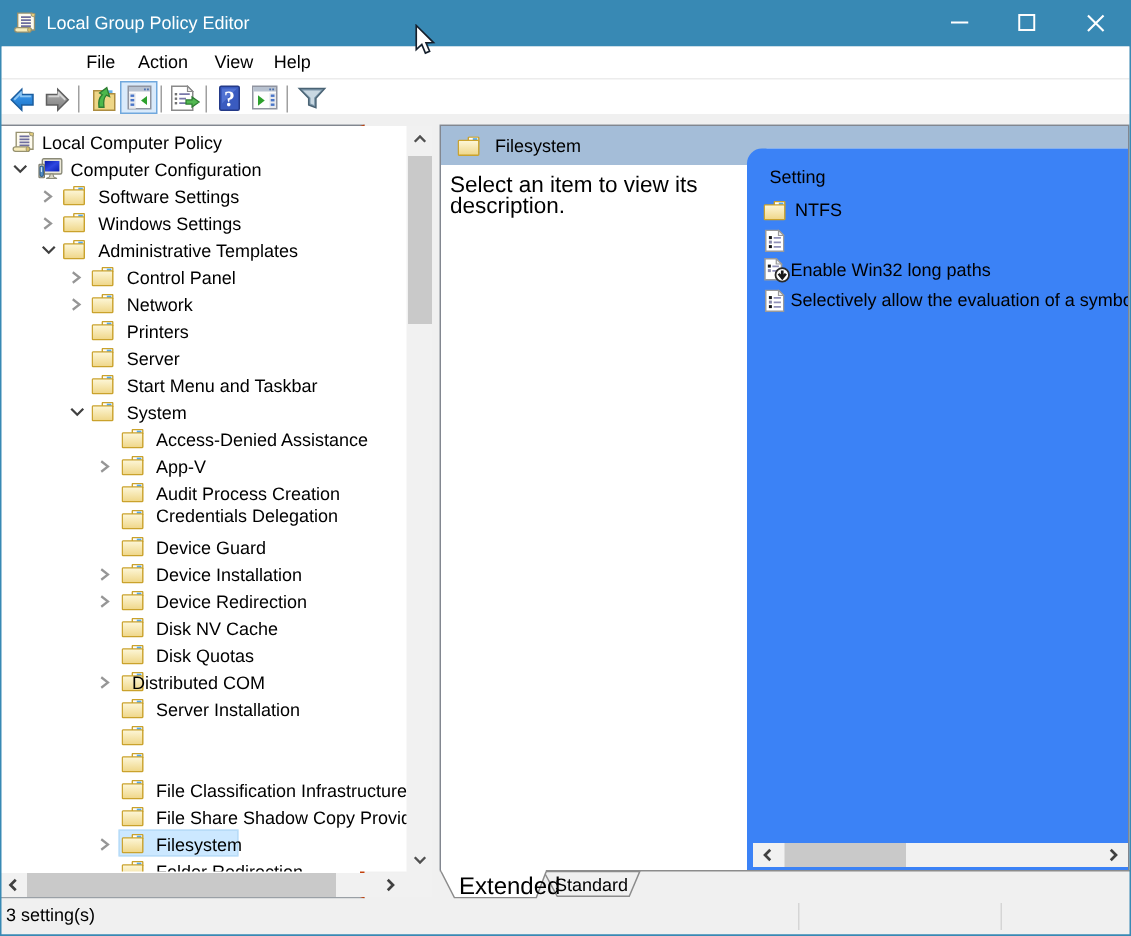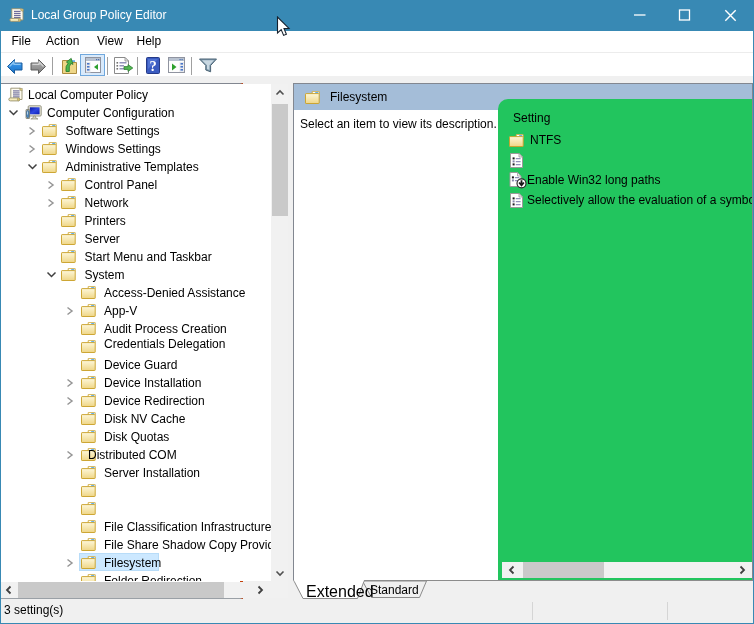--- a/index.html
+++ b/index.html
@@ -2,35 +2,35 @@
 <html><head>
 <meta charset="utf-8">
 <style>
 html,body{margin:0;padding:0;width:754px;height:624px;overflow:hidden;
  font-family:"Liberation Sans",sans-serif;background:#f0f0f0;}
 *{box-sizing:border-box;}
 .abs{position:absolute;}
 #titlebar{left:0;top:0;width:754px;height:31px;background:#3889b4;}
 #title{left:31px;top:0;width:400px;height:31px;line-height:31px;color:#fff;font-size:12px;}
 #menubar{left:1px;top:31px;width:752px;height:21px;background:#fff;font-size:12px;color:#000;}
-#menubar span{position:absolute;top:0;line-height:21px;}
+#menubar span{position:absolute;top:0;line-height:21px;margin-left:46px;}
 #toolbar{left:1px;top:52px;width:752px;height:24px;background:#fff;border-top:1px solid #ececec;}
 #lpane{left:0;top:83px;width:243px;height:516px;background:#fff;
  border-top:1px solid #828790;border-right:3px solid #c2410c;border-bottom:1px solid #9aa0a6;}
 #tree{left:0;top:0;width:272px;height:497px;overflow:hidden;background:#fff;position:absolute;}
 .trow{position:absolute;height:18px;font-size:12px;line-height:18px;white-space:nowrap;color:#000;}
 #lvsb{left:271px;top:0;width:17px;height:498px;background:#f1f1f1;}
 #lvsb .thumb{position:absolute;left:1px;top:20px;width:16px;height:112px;background:#c9c9c9;}
 #lhsb{left:0;top:498px;width:269px;height:16px;background:#f1f1f1;}
 #lhsb .thumb{position:absolute;left:18px;top:0px;width:206px;height:16px;background:#c9c9c9;}
 #lcorner{left:269px;top:498px;width:19px;height:16px;background:#f1f1f1;}
 #rpane{left:293px;top:83px;width:460px;height:498px;background:#fff;border:1px solid #828790;}
 .bluehdr{background:#a4bdd8;}
-#rdesc{left:6px;top:33px;width:240px;height:14px;font-size:12px;line-height:14px;color:#000;}
-#rlist{position:absolute;left:204px;top:15px;width:254px;height:481px;background:#22c55e;border-top-left-radius:10px;overflow:hidden;}
+#rdesc{left:6px;top:33px;width:240px;height:14px;font-size:15px;line-height:14px;color:#000;}
+#rlist{position:absolute;left:204px;top:15px;width:254px;height:481px;background:#3b82f6;border-top-left-radius:10px;overflow:hidden;}
 .lrow{position:absolute;height:19px;font-size:12px;line-height:19px;white-space:nowrap;color:#000;}
 #rhsb{left:208px;top:478px;width:250px;height:16px;background:#f1f1f1;position:absolute;}
 #rhsb .thumb{position:absolute;left:21px;top:0;width:81px;height:16px;background:#c9c9c9;}
 #tabstrip{left:293px;top:580px;width:461px;height:20px;background:#f0f0f0;}
 #statusbar{left:0;top:599px;width:754px;height:25px;background:#f0f0f0;}
 #statustext{left:4px;top:4px;font-size:12px;color:#000;position:absolute;}
 .sbsep{position:absolute;top:3px;width:1px;height:18px;background:#d5d5d5;}
 #bottomborder{left:0;top:623px;width:754px;height:1px;background:#3889b4;}
 #winborder{left:0;top:0;width:754px;height:624px;border:1px solid #3889b4;pointer-events:none;}
 </style>

